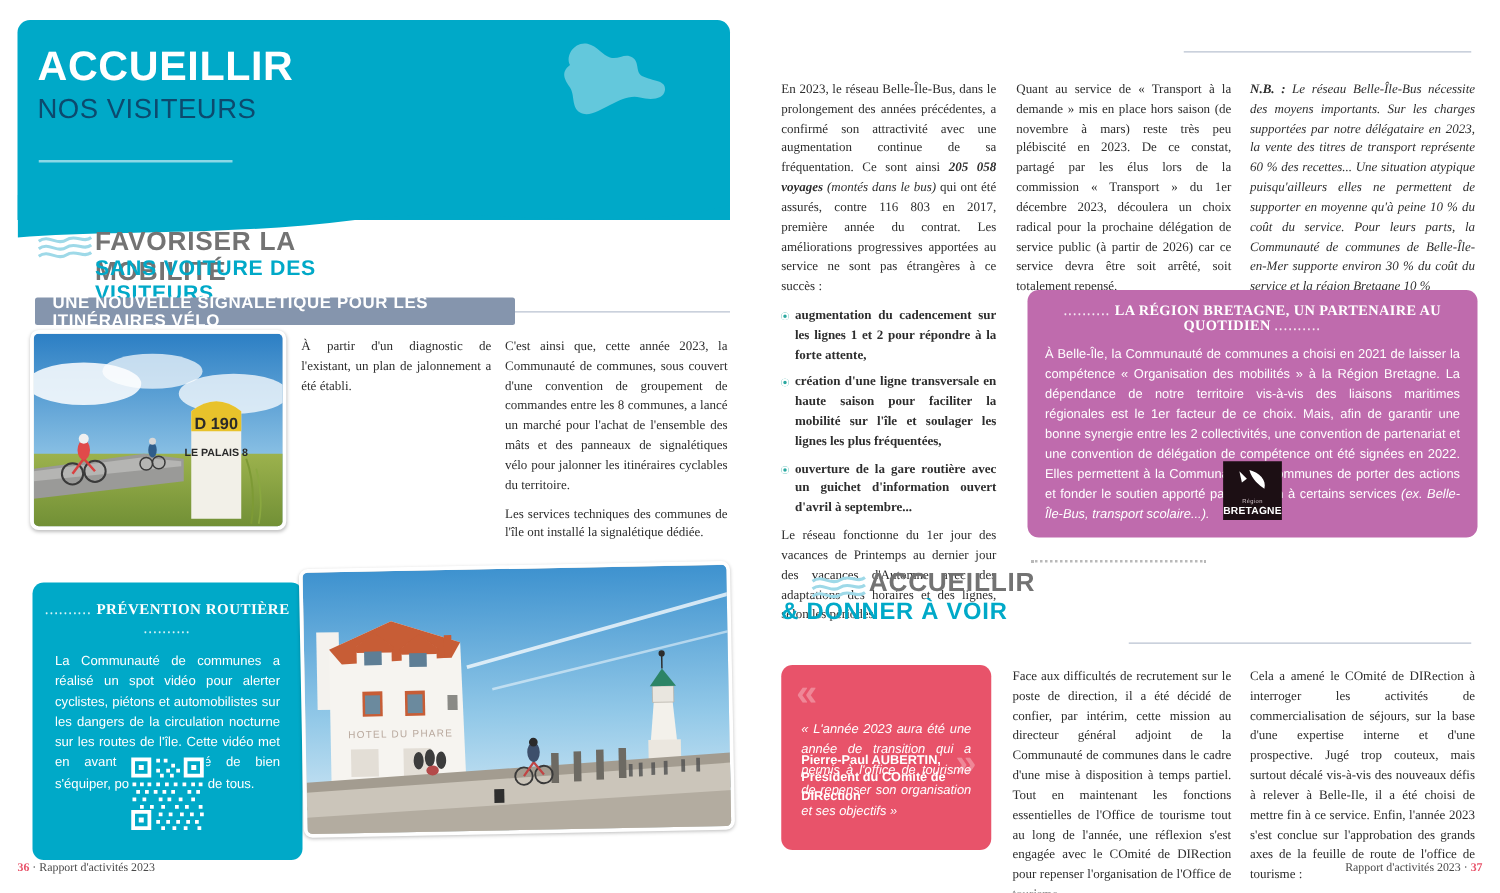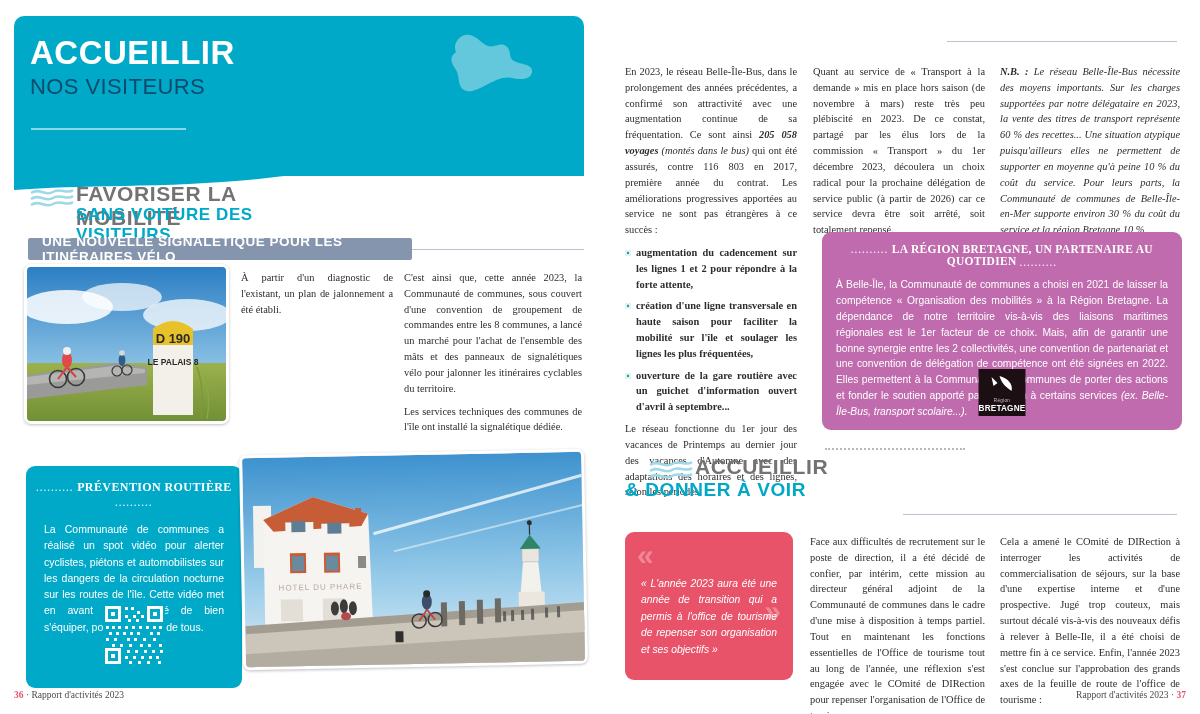--- a/index.html
+++ b/index.html
@@ -533,20 +533,24 @@
       <div class="wave-l1" style="left:70px; top:0;">ACCUEILLIR</div>
       <div class="wave-l2" style="left:0; top:24px; font-size:19px;">&amp; DONNER À VOIR</div>
     </div>
 
     <div class="band-line" style="left:303px; top:514px; width:274px;"></div>
 
     <div class="quote-box" style="left:25px; top:532px; width:168px; height:148px;">
       <div class="chev" style="left:12px; top:8px;">«</div>
       <div class="chev" style="right:12px; bottom:54px;">»</div>
       <div class="quote-text">« L'année 2023 aura été une année de transition qui a permis à l'office de tourisme de repenser son organisation et ses objectifs »</div>
+      <div class="quote-author">
+        <div>Pierre-Paul AUBERTIN,</div>
+        <div>Président du COmité de DIRection</div>
+      </div>
     </div>
 
     <div class="col" style="left:210px; top:534px; width:175px;">
       <p>Face aux difficultés de recrutement sur le poste de direction, il a été décidé de confier, par intérim, cette mission au directeur général adjoint de la Communauté de communes dans le cadre d'une mise à disposition à temps partiel. Tout en maintenant les fonctions essentielles de l'Office de tourisme tout au long de l'année, une réflexion s'est engagée avec le COmité de DIRection pour repenser l'organisation de l'Office de tourisme.</p>
     </div>
     <div class="col" style="left:400px; top:534px; width:180px;">
       <p>Cela a amené le COmité de DIRection à interroger les activités de commercialisation de séjours, sur la base d'une expertise interne et d'une prospective. Jugé trop couteux, mais surtout décalé vis-à-vis des nouveaux défis à relever à Belle-Ile, il a été choisi de mettre fin à ce service. Enfin, l'année 2023 s'est conclue sur l'approbation des grands axes de la feuille de route de l'office de tourisme :</p>
     </div>
 
     <div class="footer" style="right:14px; top:690px; text-align:right;">

